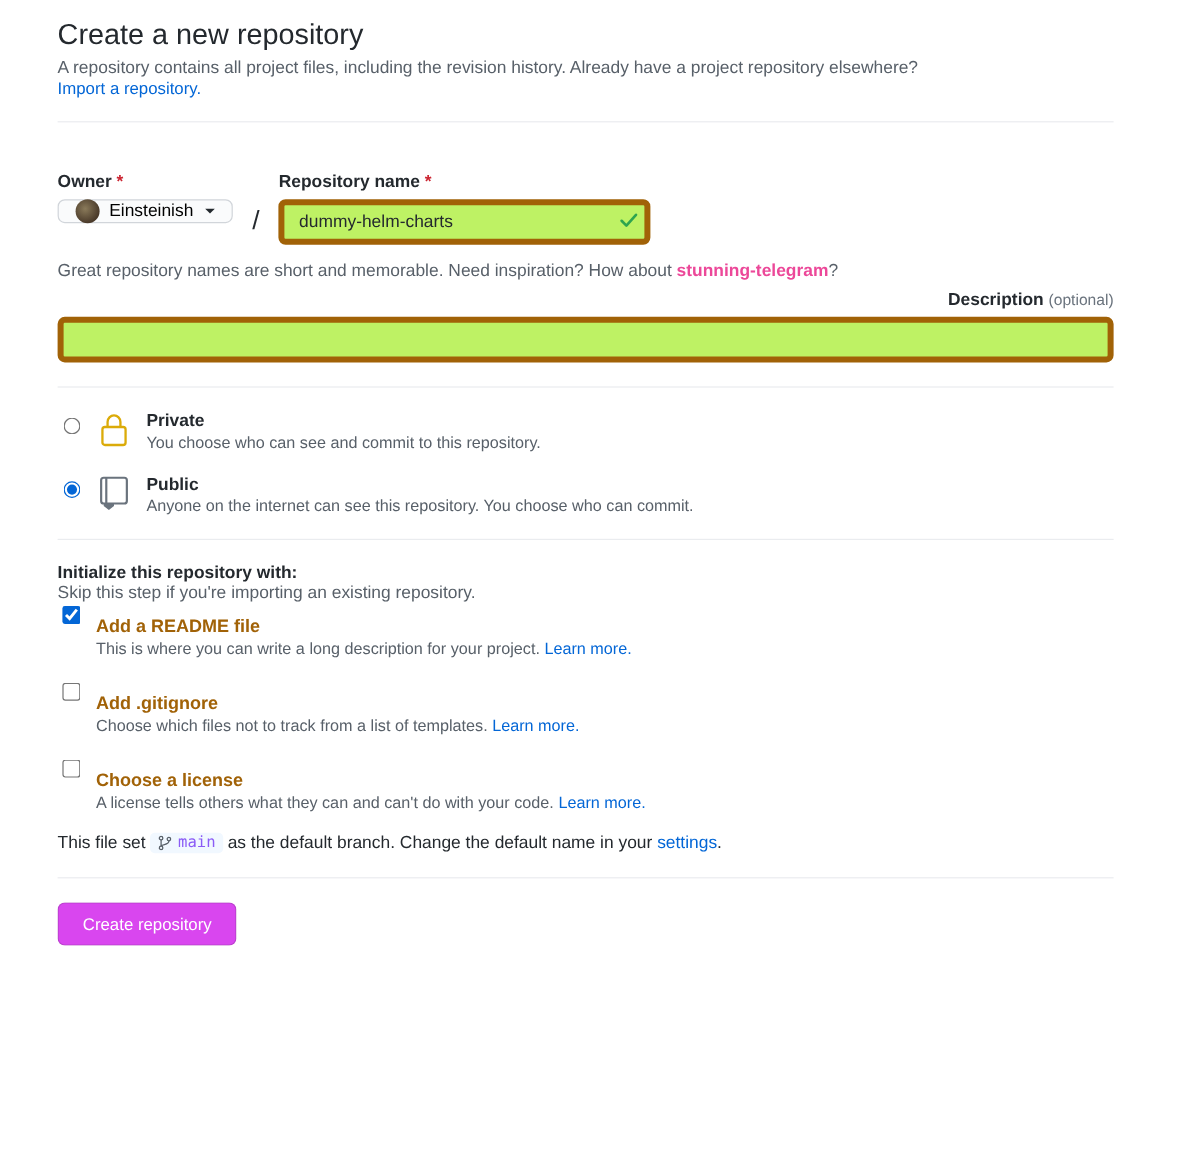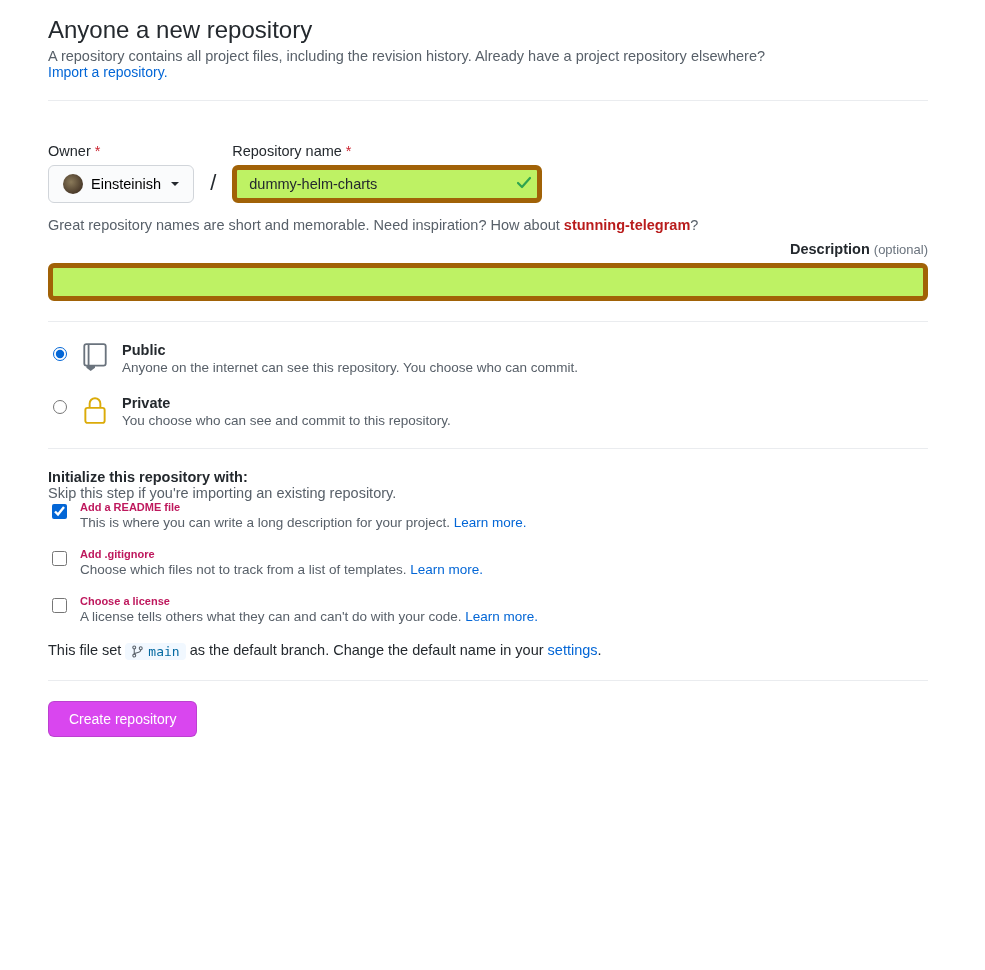--- a/index.html
+++ b/index.html
@@ -16,31 +16,31 @@
     font-size: 24px;
     font-weight: 400;
     margin: 0 0 4px 0;
     color: #24292e;
   }
   .subtitle { color: #586069; font-size: 14.5px; margin-bottom: 12px; }
   .link { color: #0366d6; text-decoration: none; cursor: pointer; }
   hr { border: none; border-top: 1px solid #eaecef; margin: 20px 0; }
   .row { display: flex; align-items: flex-start; gap: 12px; }
   .field { display: flex; flex-direction: column; }
-  .label { font-weight: 400; font-size: 14.5px; margin-bottom: 6px; color: #24292e; display: inline-flex; align-items: center; gap: 4px; }
+  .label { font-weight: 700; font-size: 14.5px; margin-bottom: 6px; color: #24292e; display: inline-flex; align-items: center; gap: 4px; }
   .req { color: #cb2431; }
   .owner-btn {
     display: inline-flex; align-items: center; gap: 8px;
     padding: 7px 14px;
     font-size: 14.5px;
     background: #fafbfc;
     border: 1px solid #d1d5da;
     border-radius: 6px;
     cursor: pointer;
-    height: 38px;
+    height: 20px;
   }
   .avatar {
     width: 20px; height: 20px; border-radius: 50%;
     background: radial-gradient(circle at 40% 40%, #8a7a5a 0%, #4a3a2a 70%);
     display: inline-block;
   }
   .caret {
     display: inline-block;
     width: 0; height: 0;
     border-left: 4px solid transparent;
@@ -55,64 +55,64 @@
     background: #bef264;
     border: 5px solid #a16207;
     border-radius: 6px;
     height: 38px;
     color: #24292e;
   }
   .repo-name-wrap { position: relative; display: inline-block; }
   .repo-name-input { width: 310px; padding-right: 34px; }
   .check-icon { position: absolute; right: 10px; top: 50%; transform: translateY(-50%); color: #2ea44f; }
   .hint { color: #586069; font-size: 14.5px; margin-top: 14px; }
-  .suggestion { color: #b91c1c; font-weight: 600; }
+  .suggestion { color: #ec4899; font-weight: 600; }
   .desc-label { font-weight: 600; font-size: 14.5px; margin-top: 8px; margin-bottom: 6px; text-align: right;}
   .optional { color: #6a737d; font-weight: 400; font-size: 13px;}
   .desc-input { width: 100%; }
   .radio-row { display: flex; align-items: flex-start; gap: 12px; margin-bottom: 20px; }
   .radio-row input[type=radio] { margin-top: 5px; accent-color: #0366d6; width:14px; height:14px;}
   .radio-icon { width: 28px; color: #6a737d; flex-shrink:0; }
   .radio-text strong { display: block; font-size: 14.5px; color:#24292e; }
   .radio-text .sub { color: #586069; font-size: 13.5px; margin-top: 2px; }
   .section-title { font-weight: 600; font-size: 14.5px; margin-bottom: 0; }
   .section-sub { color: #586069; font-size: 14.5px; }
   .check-row { display: flex; align-items: flex-start; gap: 10px; margin-bottom: 18px; }
   .check-row input[type=checkbox] { margin-top: 3px; accent-color: #0366d6; width:15px; height:15px;}
-  .check-text strong { display: block; font-size: 11px; color:#be185d; }
+  .check-text strong { display: block; font-size: 15px; color:#a16207;margin-top:12px; }
   .check-text .sub { color: #586069; font-size: 13.5px; margin-top: 2px; }
   .branch-info { font-size: 14.5px; color: #24292e; }
   .branch-chip {
     display: inline-flex; align-items: center; gap: 4px;
     background: #f1f8ff;
     border-radius: 4px;
     padding: 1px 6px;
     font-family: SFMono-Regular, Consolas, monospace;
     font-size: 13px;
-    color: #0369a1;
+    color: #8b5cf6;
     vertical-align: middle;
   }
   .create-btn {
     display: inline-block;
     padding: 9px 20px;
     font-size: 14px;
     font-weight: 500;
     color: #ffffff;
     background: #d946ef;
     border: 1px solid rgba(27,31,35,0.15);
     border-radius: 6px;
     cursor: pointer;
   }
 </style>
 </head>
 <body>
 
 <div class="container">
 
-  <h1>Anyone a new repository</h1>
+  <h1>Create a new repository</h1>
   <div>
     <span class="subtitle">A repository contains all project files, including the revision history. Already have a project repository elsewhere?</span>
     <br>
     <a class="link">Import a repository.</a>
   </div>
 
   <hr>
 
   <div style="height:22px"></div>
 
@@ -153,45 +153,45 @@
 
   <div class="desc-label">
     <span>Description</span>
     <span class="optional">(optional)</span>
   </div>
   <input class="text-input desc-input" type="text" value="" style="">
 
   <hr>
 
   <div class="radio-row">
+    <input type="radio" name="vis" style="">
+    <div class="radio-icon">
+      <svg width="26" height="30" viewBox="0 0 24 28" fill="none">
+        <rect x="3" y="12" width="18" height="14" rx="2" stroke="#dbab09" stroke-width="1.8"></rect>
+        <path d="M7 12 V8 a5 5 0 0 1 10 0 V12" stroke="#dbab09" stroke-width="1.8" fill="none"></path>
+      </svg>
+    </div>
+    <div class="radio-text">
+      <strong>Private</strong>
+      <div class="sub">You choose who can see and commit to this repository.</div>
+    </div>
+  </div>
+
+  <div class="radio-row">
     <input type="radio" name="vis" checked="" style="">
     <div class="radio-icon">
       <svg width="26" height="30" viewBox="0 0 24 28" fill="none">
         <rect x="2" y="2" width="20" height="20" rx="2" stroke="#6a737d" stroke-width="1.7"></rect>
         <path d="M6 2 V22" stroke="#6a737d" stroke-width="1.7"></path>
         <path d="M4 24 L8 27 L12 24 V22 H4 Z" fill="#6a737d"></path>
       </svg>
     </div>
     <div class="radio-text">
       <strong>Public</strong>
       <div class="sub">Anyone on the internet can see this repository. You choose who can commit.</div>
-    </div>
-  </div>
-
-  <div class="radio-row">
-    <input type="radio" name="vis" style="">
-    <div class="radio-icon">
-      <svg width="26" height="30" viewBox="0 0 24 28" fill="none">
-        <rect x="3" y="12" width="18" height="14" rx="2" stroke="#dbab09" stroke-width="1.8"></rect>
-        <path d="M7 12 V8 a5 5 0 0 1 10 0 V12" stroke="#dbab09" stroke-width="1.8" fill="none"></path>
-      </svg>
-    </div>
-    <div class="radio-text">
-      <strong>Private</strong>
-      <div class="sub">You choose who can see and commit to this repository.</div>
     </div>
   </div>
 
   <hr>
 
   <div class="section-title">Initialize this repository with:</div>
   <div class="section-sub">Skip this step if you're importing an existing repository.</div>
 
   <div class="check-row">
     <input type="checkbox" checked="" style="">

